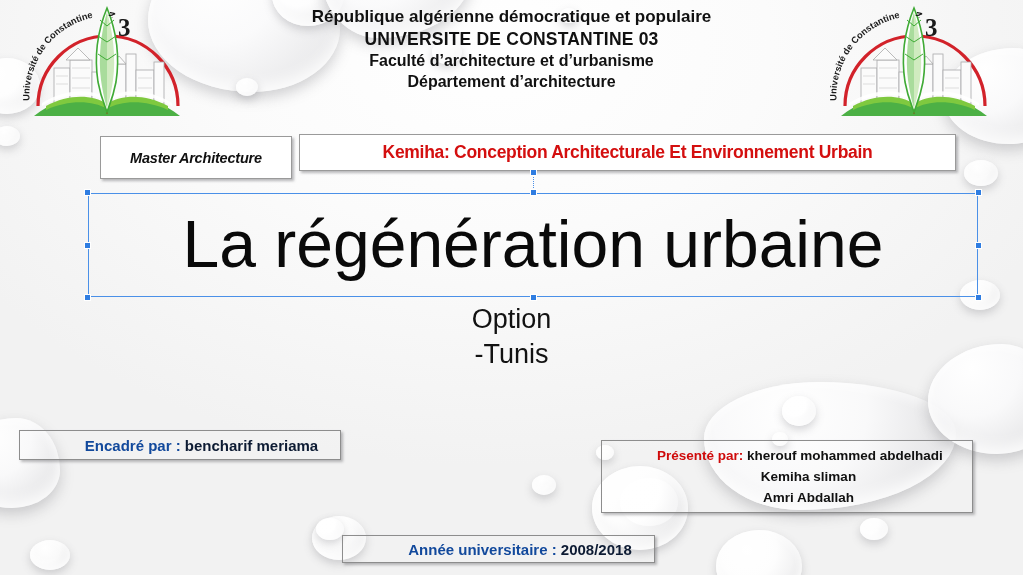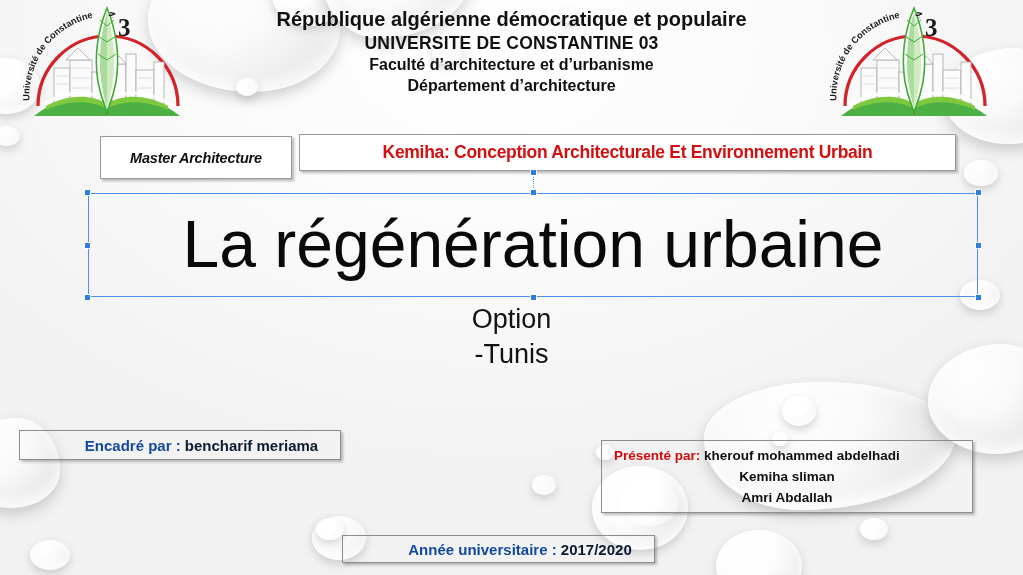--- a/index.html
+++ b/index.html
@@ -58,21 +58,21 @@
   .header-text {
     position: absolute;
     top: 6px; left: 0; right: 0;
     text-align: center;
     color: #111111;
     font-weight: bold;
     z-index: 6;
     pointer-events: none;
   }
   .header-text .ln { line-height: 1.30; white-space: nowrap; }
-  .ln1 { font-size: 20px; }
+  .ln1 { font-size: 17px; }
   .ln2 { font-size: 17.5px; letter-spacing: 0.2px; }
   .ln3 { font-size: 16px; }
   .ln4 { font-size: 16px; }
 
   
   .boxed {
     position: absolute;
     background: #ffffff;
     border: 1px solid #9a9a9a;
     box-shadow: 1.5px 1.5px 2.5px rgba(90,90,95,0.42);
@@ -108,21 +108,21 @@
   .c-blue  { color: #12499c; }
   .c-navy  { color: #0d1b33; }
   .c-red   { color: #cf0a0a; }
   .c-black { color: #111111; }
 
   #presente-box {
     left: 601px; top: 440px; width: 372px; height: 73px;
     padding: 5px 12px 0 12px;
     text-align: center;
   }
-  #presente-box .row { font-size: 13.5px; font-weight: bold; line-height: 1.55; white-space: nowrap; }
+  #presente-box .row { font-size: 13.5px; font-weight: bold; line-height: 1.55; white-space: nowrap; margin-left: 43px; }
   #presente-box .row.first { text-align: left; }
 
   #annee-box {
     left: 342px; top: 535px; width: 313px; height: 28px;
     display: flex; align-items: center; justify-content: center;
   }
   #annee-box .line { font-size: 15px; font-weight: bold; white-space: nowrap; }
 
   
   #title-wrap {
@@ -388,17 +388,17 @@
   <div class="framed" id="presente-box">
     <div class="row first">
       <span class="c-red">Présenté par: </span><span class="c-black">kherouf mohammed abdelhadi</span>
     </div>
     <div class="row c-black">Kemiha sliman</div>
     <div class="row c-black">Amri Abdallah</div>
   </div>
 
   <div class="framed" id="annee-box">
     <span class="line">
-      <span class="c-blue">Année universitaire : </span><span class="c-navy">2017/2020</span>
+      <span class="c-blue">Année universitaire : </span><span class="c-navy">2008/2018</span>
     </span>
   </div>
 
 </div>
 
 </body></html>

